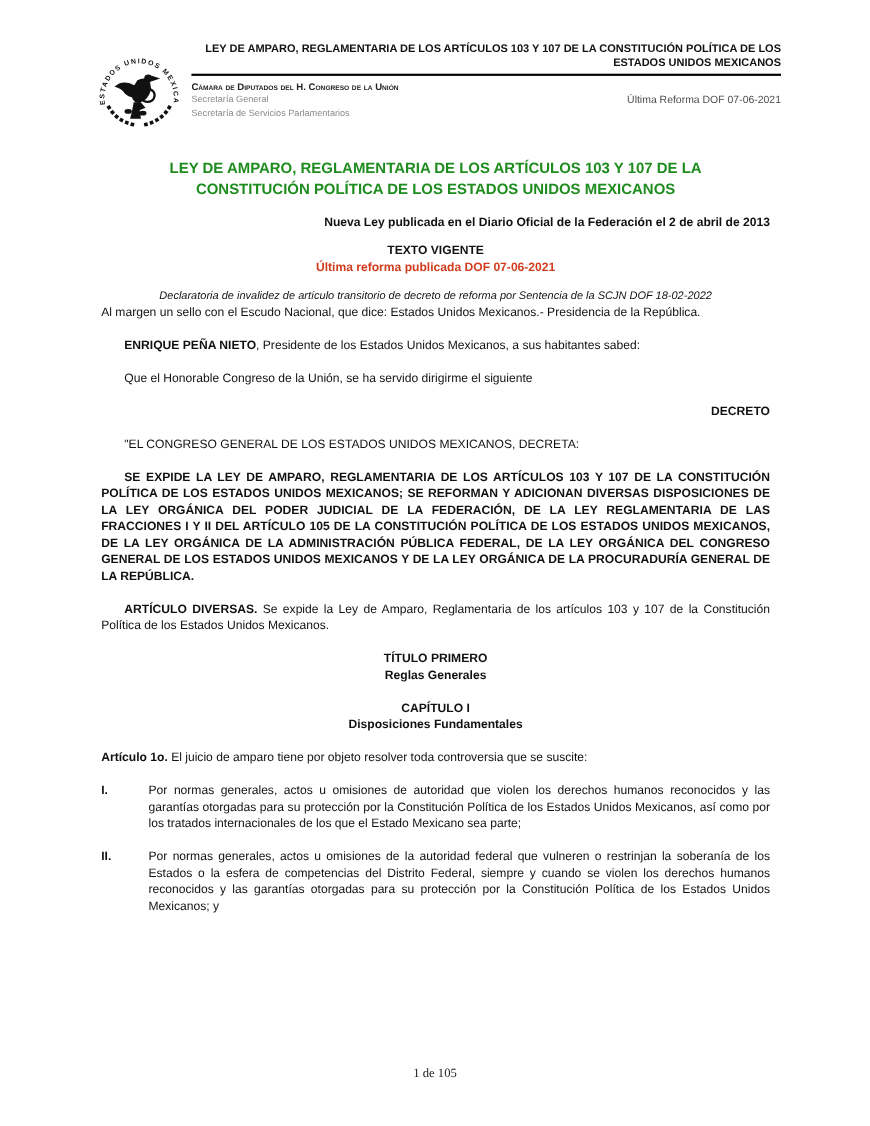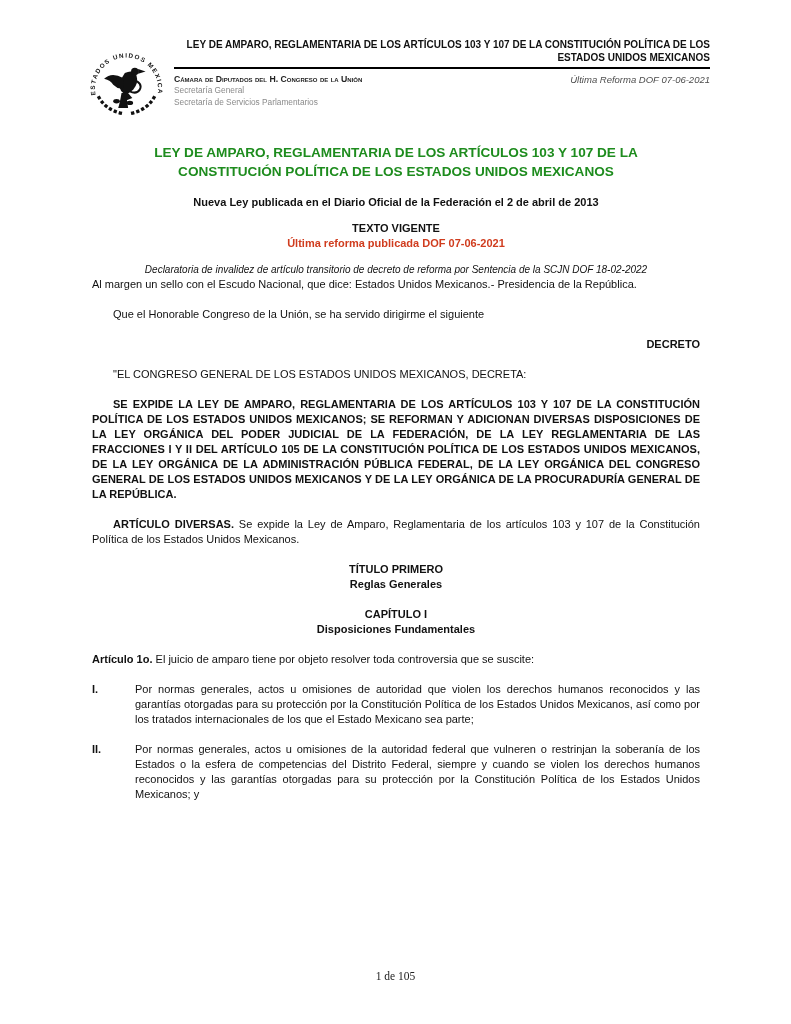--- a/index.html
+++ b/index.html
@@ -16,34 +16,34 @@
   
   .header { position:absolute; top:38px; left:85px; width:625px; }
   .seal { position:absolute; top:2px; left:0; width:83px; height:86px; }
   .seal svg { width:100%; height:100%; }
   .header-right { margin-left:89px; }
   .header-title {
     font-weight:700; font-size:10px; line-height:13px;
     text-align:right; color:#111;
   }
   .header-rule { border:none; border-top:2px solid #000; margin:3px 0 4px; }
-  .header-meta { display:flex; justify-content:space-between; align-items:flex-start;gap:12px; }
+  .header-meta { display:flex; justify-content:space-between; align-items:center;gap:12px; }
   .org-name { font-size:8.7px; font-weight:700; font-variant:small-caps; color:#222; line-height:12px; }
   .org-sub { font-size:8.3px; color:#8a8a8a; line-height:11.5px; }
-  .header-reform { font-size:9.5px; font-style:italic; color:#4d4d4d; padding-top:1px; }
+  .header-reform { font-size:9.5px; color:#4d4d4d; padding-top:1px; }
 
   
   .main { position:absolute; top:143px; left:92px; width:608px; font-size:11px; line-height:15px; }
 
   .doc-title {
     color:var(--green,#1e8c1e);
     font-size:13.6px; line-height:19px; font-weight:700;
     text-align:center; max-width:555px; margin:0 auto 14px;
   }
-  .pub-line { text-align:center; font-weight:700; font-size:11px; margin-bottom:11px; }
+  .pub-line { text-align:right; font-weight:700; font-size:11px; margin-bottom:11px; }
   .vigente-block { text-align:center; font-weight:700; margin-bottom:11px; }
   .vigente-line { color:#111; }
   .reforma-line { color:var(--red,#d03c1e); }
   .declaratoria { text-align:center; font-style:italic; font-size:10px; }
 
   p.body { text-align:justify; margin:0 0 15px; }
   .p-sello { margin-top:37px; }
   .ind { text-indent:21px; }
   .bold-par { font-weight:700; }
   .h-center { text-align:right; font-weight:700; margin:0 0 15px; }
@@ -117,20 +117,21 @@
 
     <div class="vigente-block">
       <div class="vigente-line">TEXTO VIGENTE</div>
       <div class="reforma-line">Última reforma publicada DOF 07-06-2021</div>
     </div>
 
     <p class="declaratoria">Declaratoria de invalidez de artículo transitorio de decreto de reforma por Sentencia de la SCJN DOF 18-02-2022</p>
 
     <p class="body p-sello">Al margen un sello con el Escudo Nacional, que dice: Estados Unidos Mexicanos.- Presidencia de la República.</p>
 
+    <p class="body ind"><b>ENRIQUE PEÑA NIETO</b><span>, Presidente de los Estados Unidos Mexicanos, a sus habitantes sabed:</span></p>
 
     <p class="body ind">Que el Honorable Congreso de la Unión, se ha servido dirigirme el siguiente</p>
 
     <p class="h-center">DECRETO</p>
 
     <p class="body ind">"EL CONGRESO GENERAL DE LOS ESTADOS UNIDOS MEXICANOS, DECRETA:</p>
 
     <p class="body ind bold-par">SE EXPIDE LA LEY DE AMPARO, REGLAMENTARIA DE LOS ARTÍCULOS 103 Y 107 DE LA CONSTITUCIÓN POLÍTICA DE LOS ESTADOS UNIDOS MEXICANOS; SE REFORMAN Y ADICIONAN DIVERSAS DISPOSICIONES DE LA LEY ORGÁNICA DEL PODER JUDICIAL DE LA FEDERACIÓN, DE LA LEY REGLAMENTARIA DE LAS FRACCIONES I Y II DEL ARTÍCULO 105 DE LA CONSTITUCIÓN POLÍTICA DE LOS ESTADOS UNIDOS MEXICANOS, DE LA LEY ORGÁNICA DE LA ADMINISTRACIÓN PÚBLICA FEDERAL, DE LA LEY ORGÁNICA DEL CONGRESO GENERAL DE LOS ESTADOS UNIDOS MEXICANOS Y DE LA LEY ORGÁNICA DE LA PROCURADURÍA GENERAL DE LA REPÚBLICA.</p>
 
     <p class="body ind"><b>ARTÍCULO DIVERSAS.</b><span> Se expide la Ley de Amparo, Reglamentaria de los artículos 103 y 107 de la Constitución Política de los Estados Unidos Mexicanos.</span></p>

